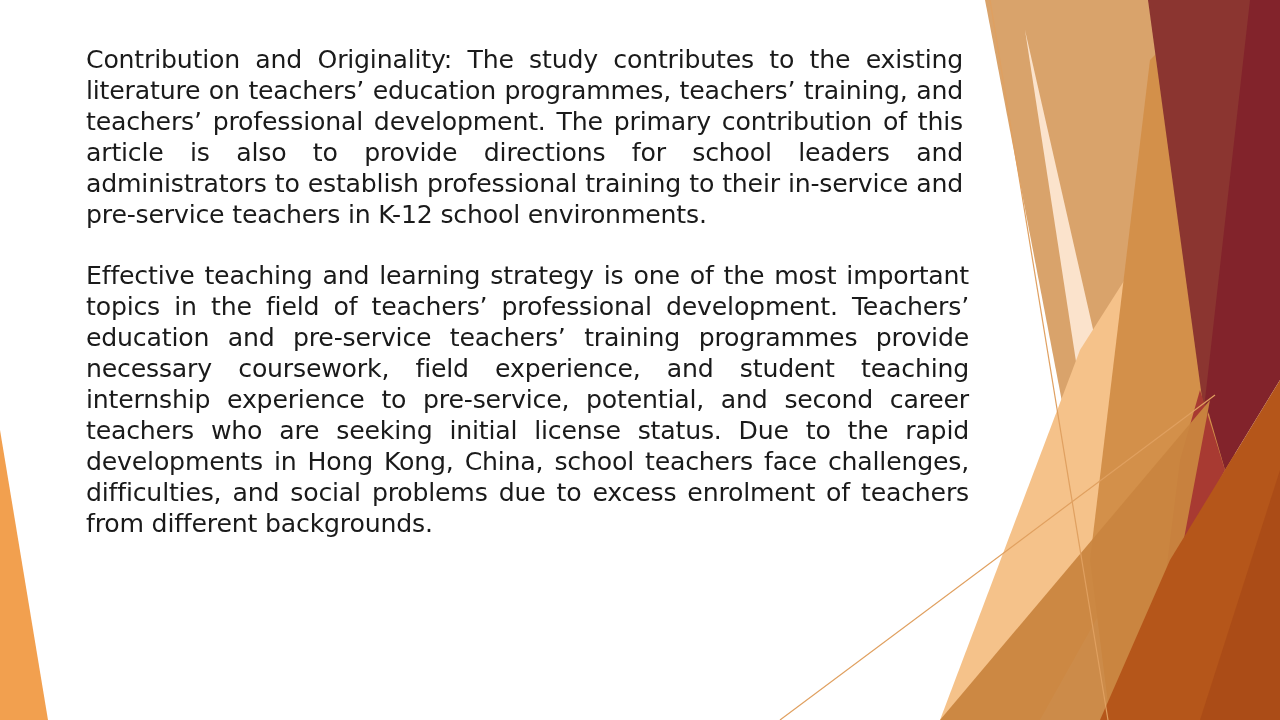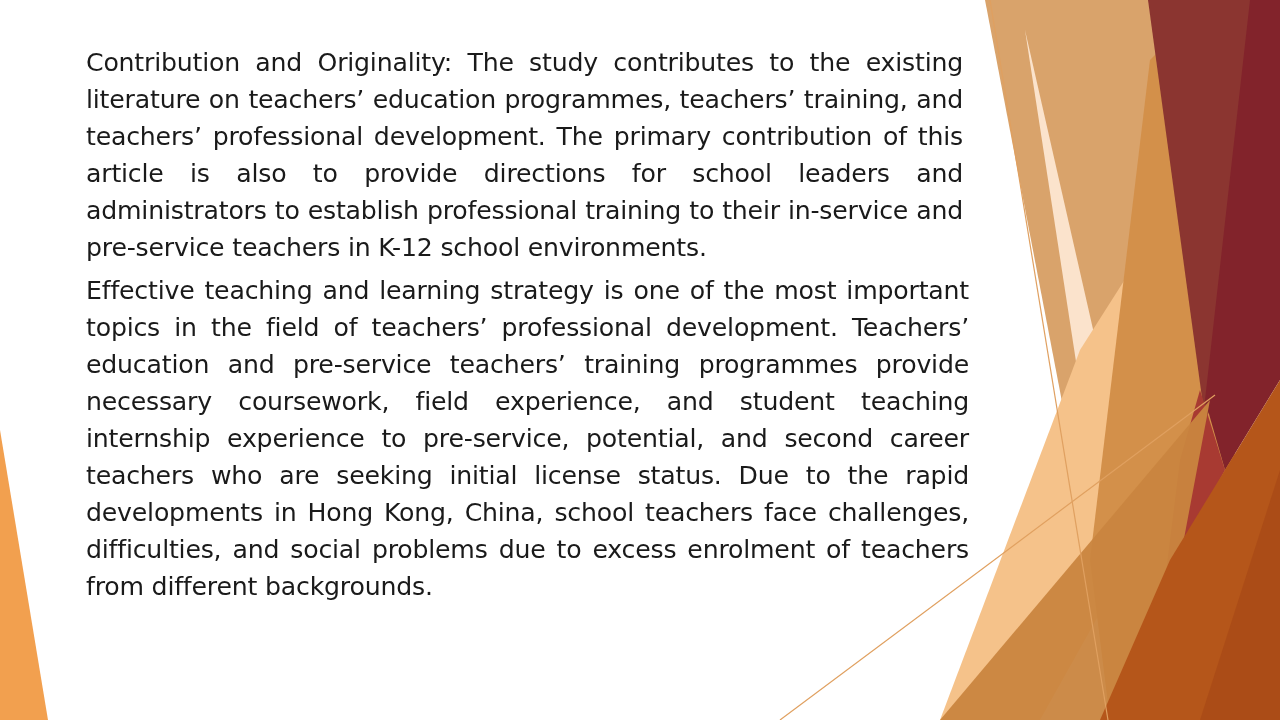--- a/index.html
+++ b/index.html
@@ -4,26 +4,26 @@
 <style>
   html, body { margin:0; padding:0; }
   body { width:1280px; height:720px; overflow:hidden; background:#ffffff; position:relative; }
   .slide { position:absolute; left:0; top:0; width:1280px; height:720px; background:#ffffff; overflow:hidden; }
   .deco { position:absolute; left:0; top:0; width:1280px; height:720px; }
   .content {
     position:absolute; left:86px; top:44px; width:883px;
     font-family: "DejaVu Sans", sans-serif;
     color:#1a1a1a;
     font-size:25.2px;
-    line-height:37px;
+    line-height:31px;
     letter-spacing:-0.2px;
   }
   .para { margin:0; text-align:justify; text-align-last:left; }
   .para1 { width:877px; }
-  .para2 { margin-top:6px; }
+  .para2 { margin-top:30px; }
 </style>
 </head>
 <body>
 
 <div class="slide">
 
   <svg class="deco" viewBox="0 0 1280 720" xmlns="http://www.w3.org/2000/svg">
 
     <polygon points="0,430 48,720 0,720" fill="#f2a04f"></polygon>
 

